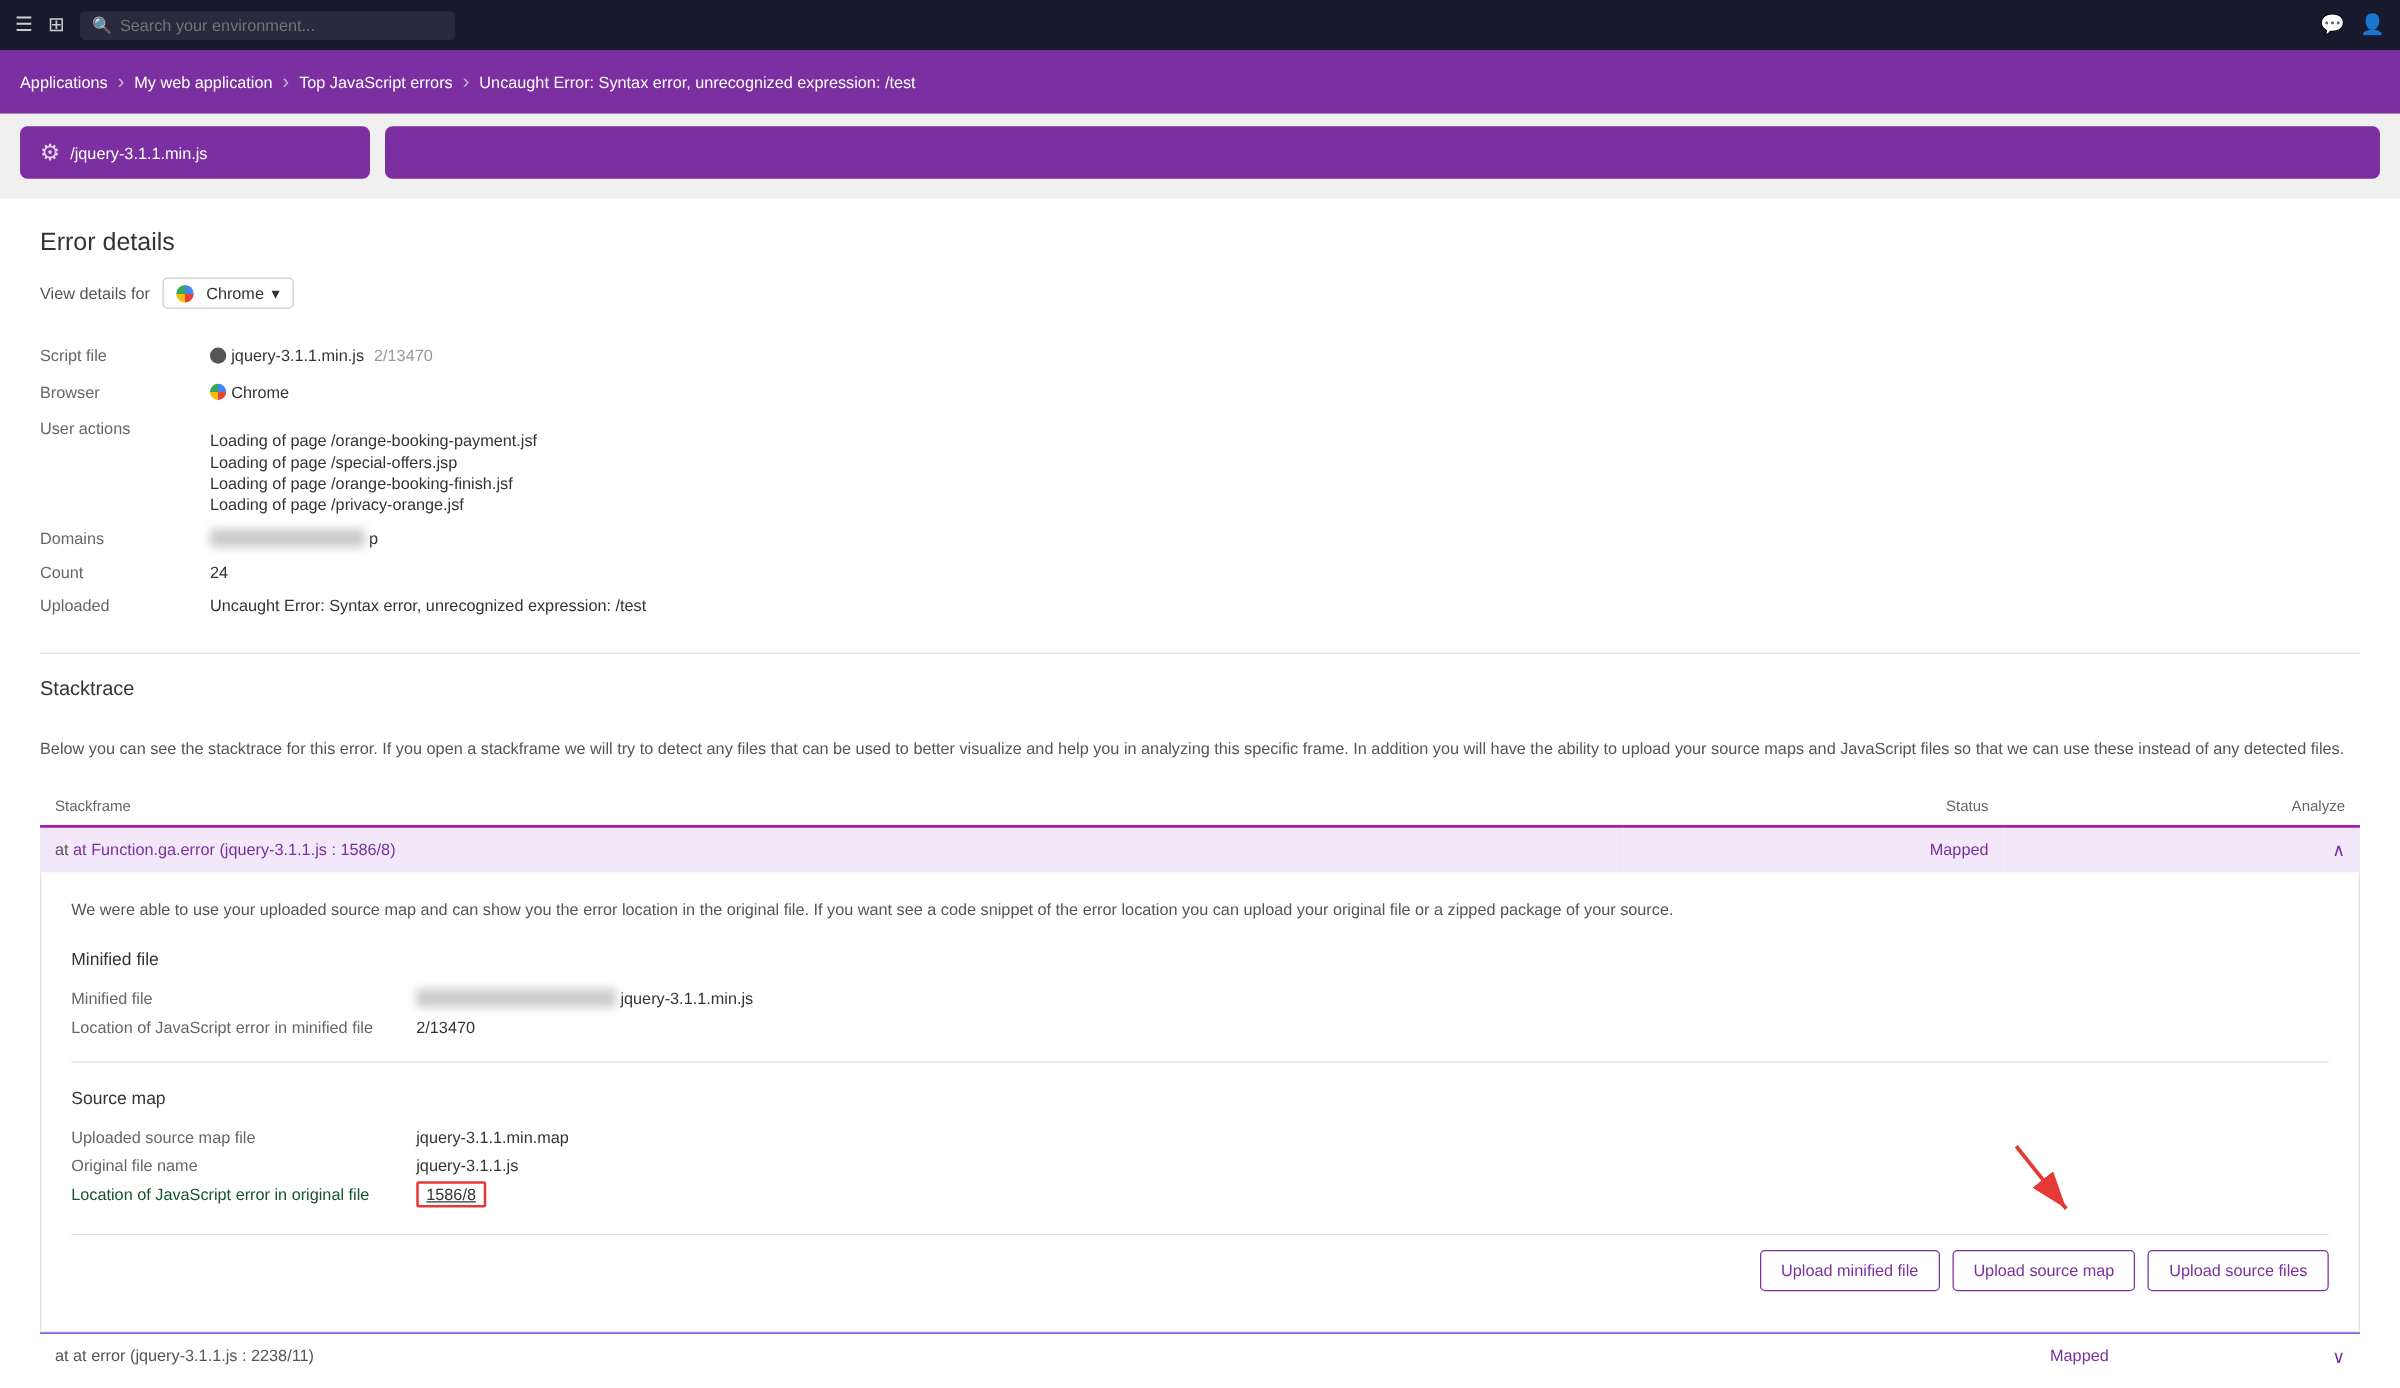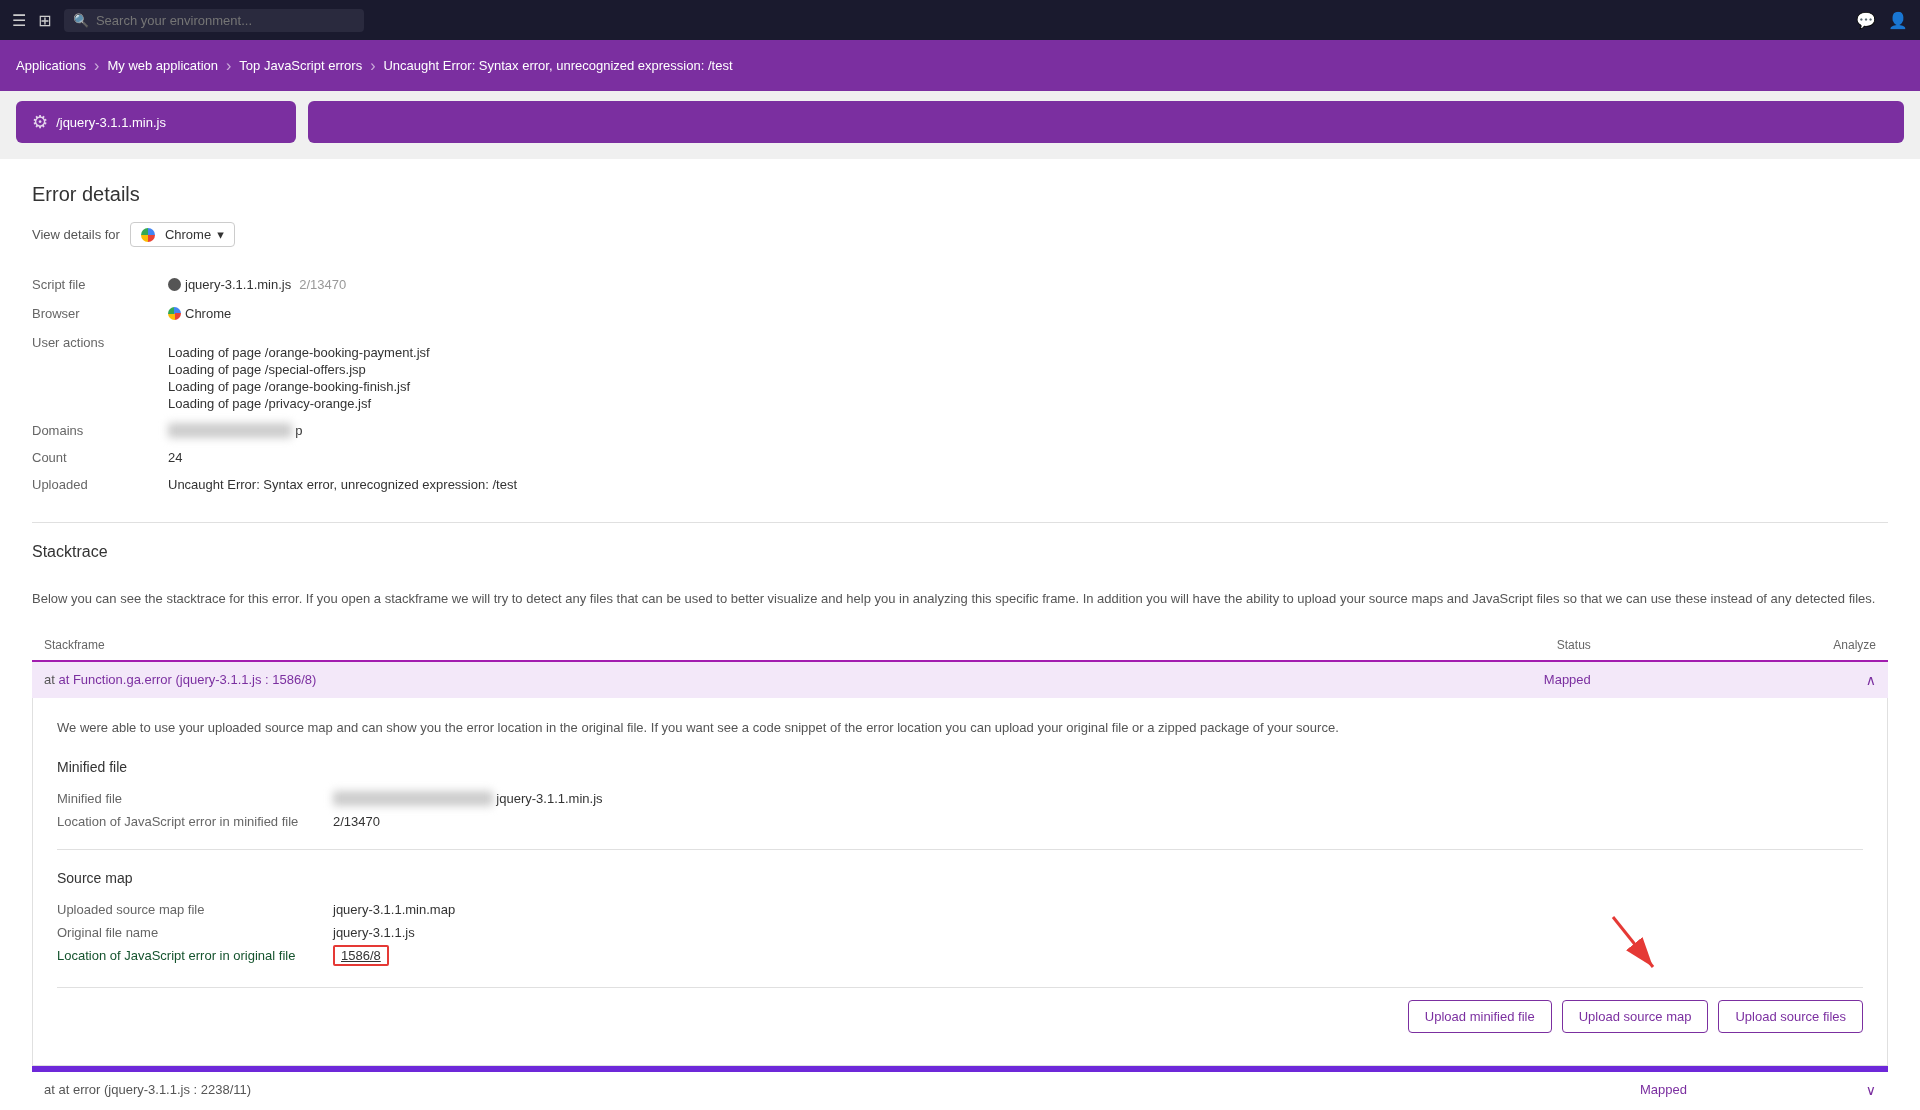--- a/index.html
+++ b/index.html
@@ -245,21 +245,21 @@
       color: #7b2fa0;
       padding: 8px 16px;
       border-radius: 4px;
       font-size: 13px;
       cursor: pointer;
     }
 
     
     .stackframe-row-normal td {
       padding: 10px 12px;
-      border-top: 6px solid #6d28d9;
+      border-top: 1px solid #6d28d9;
     }
     .stackframe-link-normal { color: #555; font-size: 13px; }
     .browser-ball { display: inline-block; width: 14px; height: 14px; border-radius: 50%; vertical-align: middle; margin-right: 4px; background: conic-gradient(#4285f4 0deg 90deg, #ea4335 90deg 180deg, #fbbc05 180deg 270deg, #34a853 270deg 360deg); }
 
     .section-divider {
       border: none;
       border-top: 1px solid #e0e0e0;
       margin: 16px 0;
     }
   </style>

